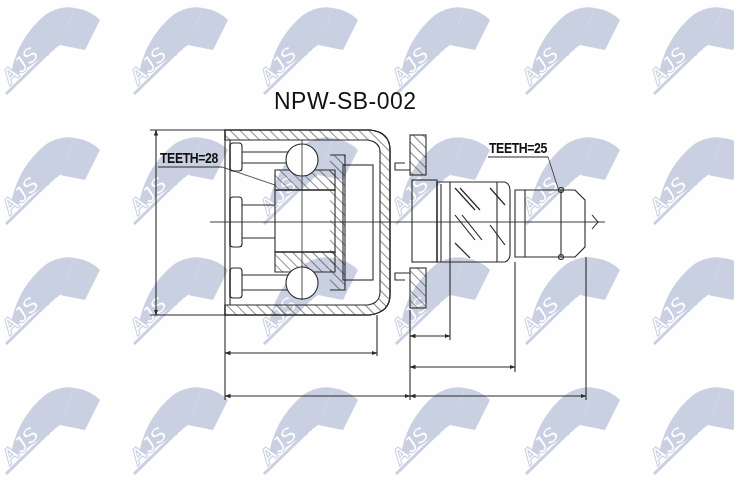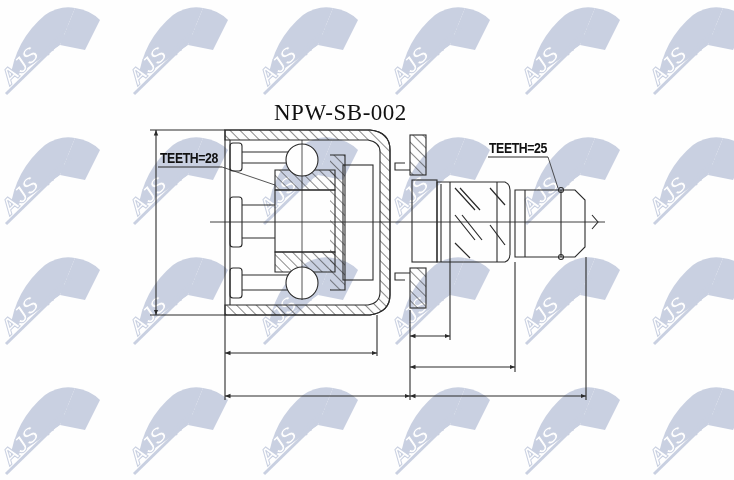--- a/index.html
+++ b/index.html
@@ -1,18 +1,18 @@
 <!DOCTYPE html>
 <html><head>
 <meta charset="utf-8">
 <style>
   html, body { margin:0; padding:0; background:#ffffff; }
   #canvas { position:relative; width:734px; height:480px; overflow:hidden; background:#fefefe; font-family:"Liberation Sans", sans-serif; }
   .wm { position:absolute; width:118px; height:100px; }
-  .title { position:absolute; left:274px; top:100px; font-family:Liberation Serif, serif; font-size:23px; color:#111; letter-spacing:0.5px; }
+  .title { position:absolute; left:274px; top:88px; font-family:Liberation Sans, sans-serif; font-size:23px; color:#111; letter-spacing:0.5px; }
   .label { position:absolute; font-family:"Liberation Sans", sans-serif; font-weight:bold; font-size:15px; color:#111; transform:scaleX(0.82); transform-origin:left top; letter-spacing:-0.5px; }
   svg.drawing { position:absolute; left:0; top:0; }
 </style>
 </head>
 <body>
 
 <div id="canvas">
   <div id="wm-layer">
       <div class="wm" style="left: 0px; top: 0px;"><svg width="118" height="100" viewBox="0 0 118 100">
           <path d="M10,80 Q15,40 45,15 Q60,5 75,8 L60,45 Z" fill="#c9d0e1"></path>

